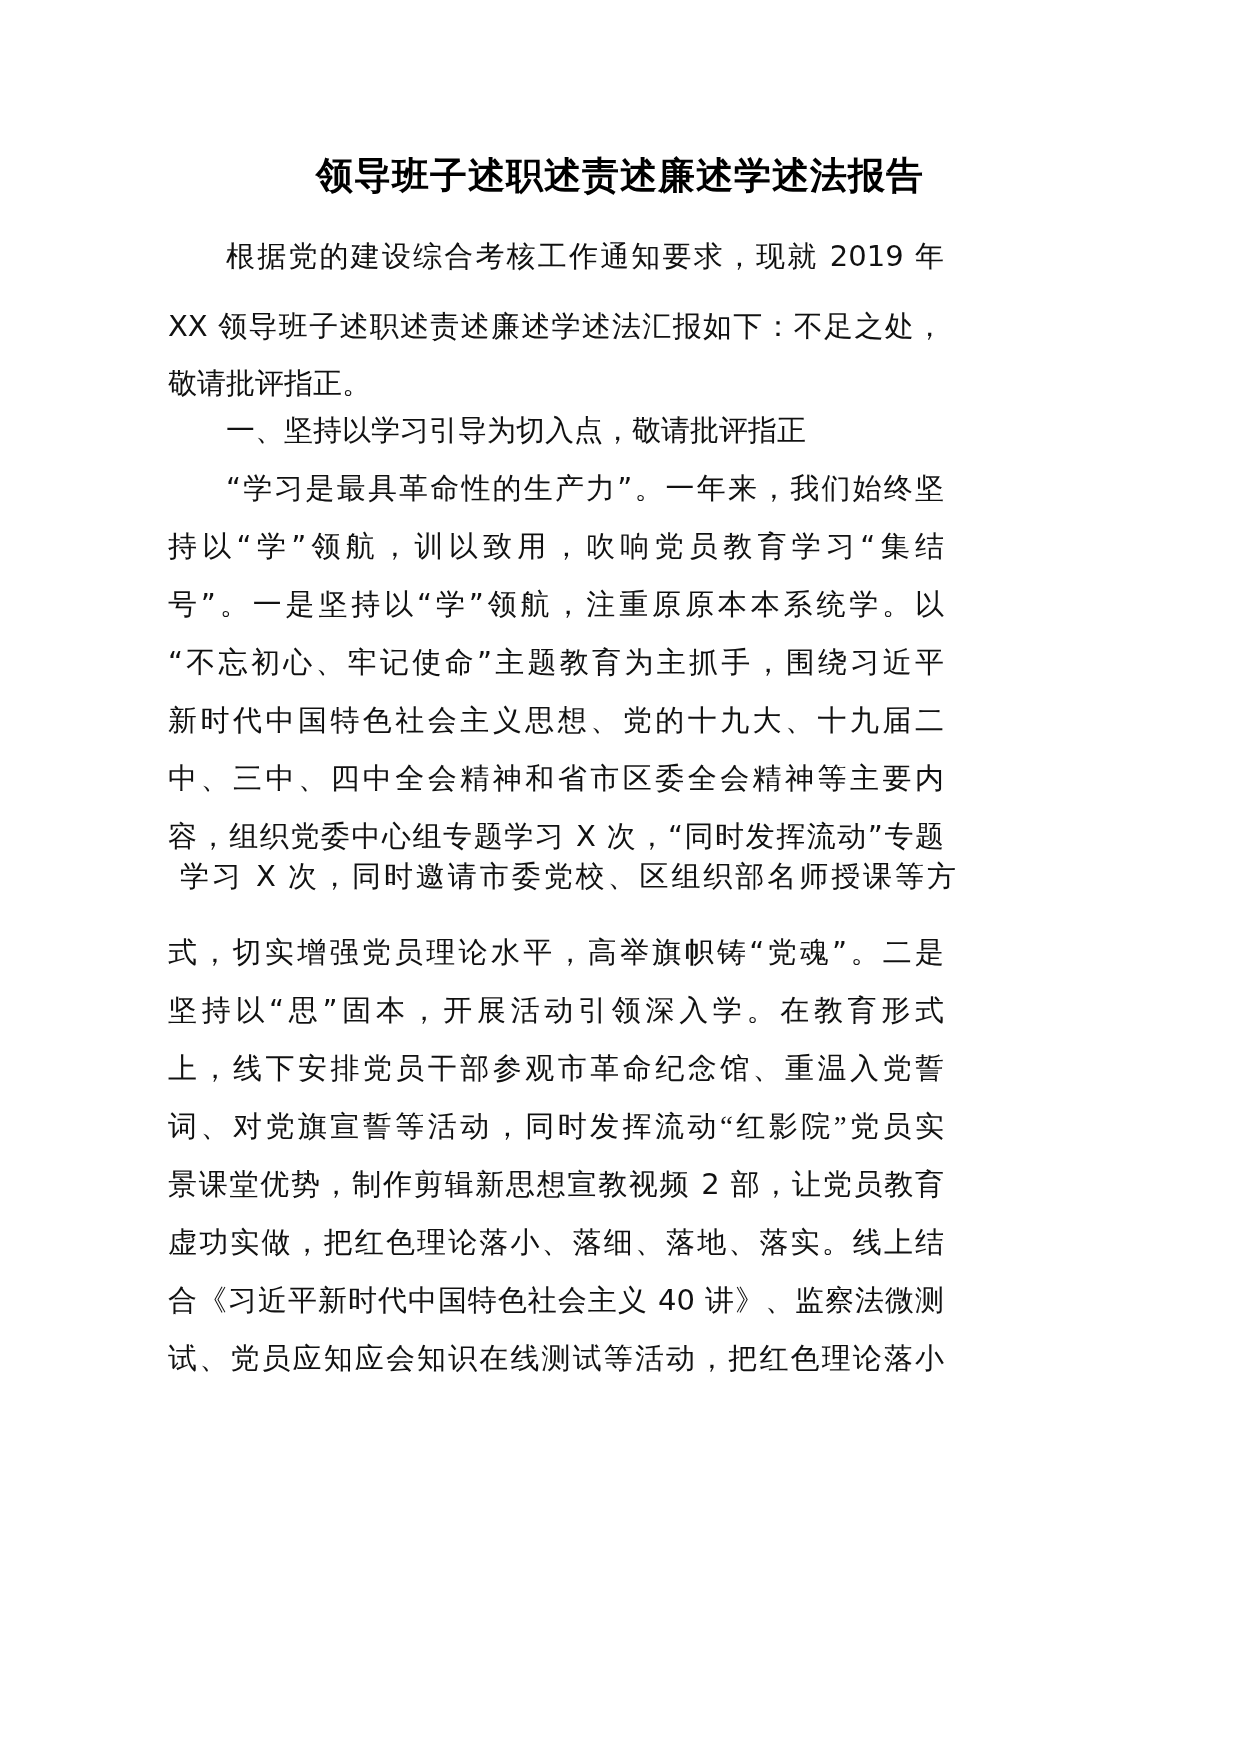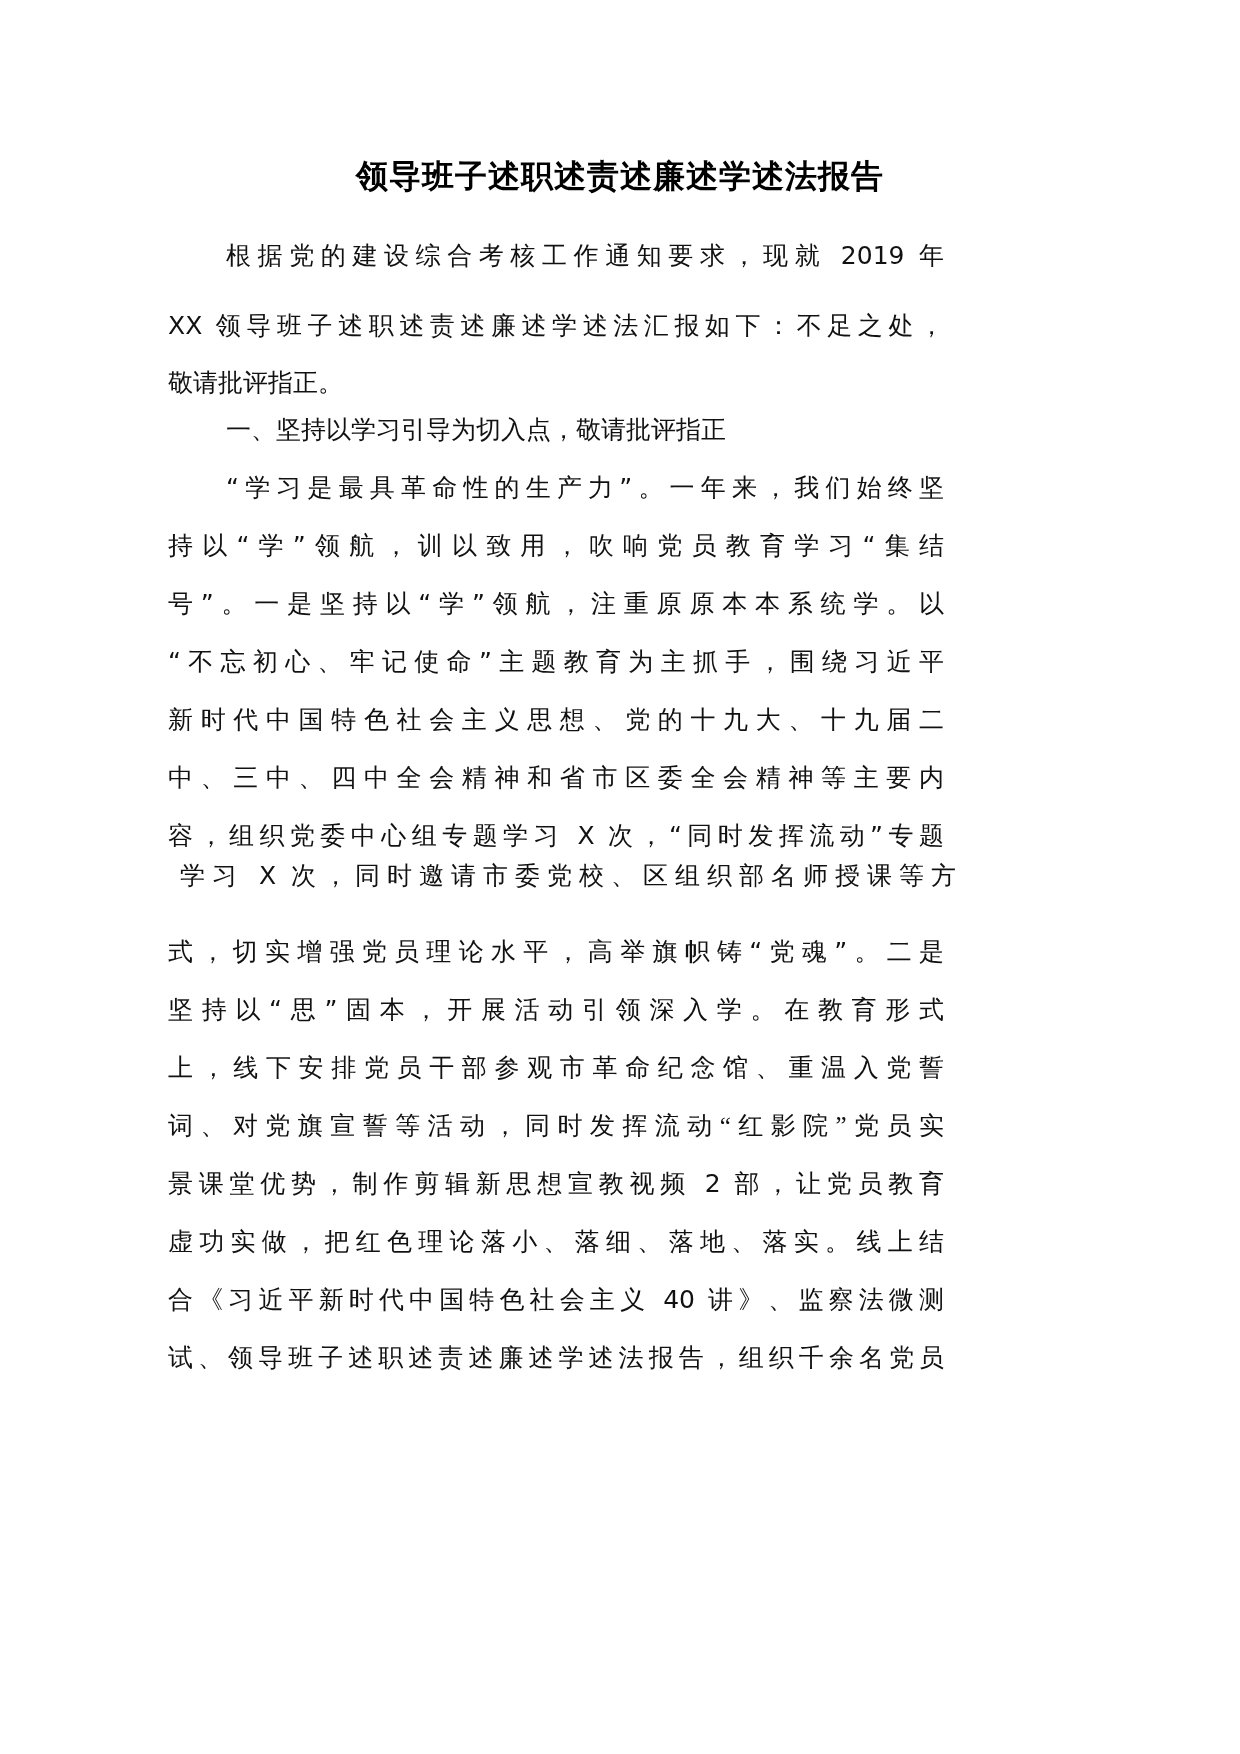--- a/index.html
+++ b/index.html
@@ -1,25 +1,25 @@
 <!DOCTYPE html>
 <html><head>
 <meta charset="utf-8">
 <style>
   html, body { margin: 0; padding: 0; background: #ffffff; }
   body { width: 1240px; height: 1754px; position: relative; overflow: hidden; }
   .page { position: absolute; left: 0; top: 0; width: 1240px; height: 1754px; background: #fff; }
   .title {
     position: absolute; left: 0; top: 148px; width: 1240px; text-align: center;
-    font-family: "DejaVu Sans", sans-serif; font-weight: bold; font-size: 32px;
+    font-family: "DejaVu Sans", sans-serif; font-weight: bold; font-size: 37px;
     color: #000; letter-spacing: 1px; line-height: 56px;
   }
   .line {
     position: absolute; left: 168px; width: 776px;
-    font-family: "DejaVu Sans", sans-serif; font-size: 25px; color: #111;
+    font-family: "DejaVu Sans", sans-serif; font-size: 29px; color: #111;
     line-height: 40px; white-space: nowrap;
     text-align: justify; text-align-last: justify;
   }
   .line.indent { left: 226px; width: 718px; }
   .line.last { text-align-last: left; margin-top: 11px; }
   .line.heading { text-align-last: left; }
 </style>
 </head>
 <body>
 
@@ -38,15 +38,15 @@
       <div class="line" style="top: 758px;">中、三中、四中全会精神和省市区委全会精神等主要内</div>
       <div class="line" style="top: 816px;">容，组织党委中心组专题学习 X 次，“同时发挥流动”专题</div>
       <div class="line" style="top: 856px; margin-left: 12px;">学习 X 次，同时邀请市委党校、区组织部名师授课等方</div>
       <div class="line" style="top: 932px;">式，切实增强党员理论水平，高举旗帜铸“党魂”。二是</div>
       <div class="line" style="top: 990px;">坚持以“思”固本，开展活动引领深入学。在教育形式</div>
       <div class="line" style="top: 1048px;">上，线下安排党员干部参观市革命纪念馆、重温入党誓</div>
       <div class="line" style="top: 1106px; font-family: Liberation Serif, serif;">词、对党旗宣誓等活动，同时发挥流动“红影院”党员实</div>
       <div class="line" style="top: 1164px;">景课堂优势，制作剪辑新思想宣教视频 2 部，让党员教育</div>
       <div class="line" style="top: 1222px;">虚功实做，把红色理论落小、落细、落地、落实。线上结</div>
       <div class="line" style="top: 1280px;">合《习近平新时代中国特色社会主义 40 讲》、监察法微测</div>
-      <div class="line" style="top: 1338px;">试、领导班子述职述责述廉述学述法报告，组织千余名党员</div>
+      <div class="line" style="top: 1338px;">试、党员应知应会知识在线测试等活动，把红色理论落小</div>
     </div>
 </div>
 
 </body></html>

